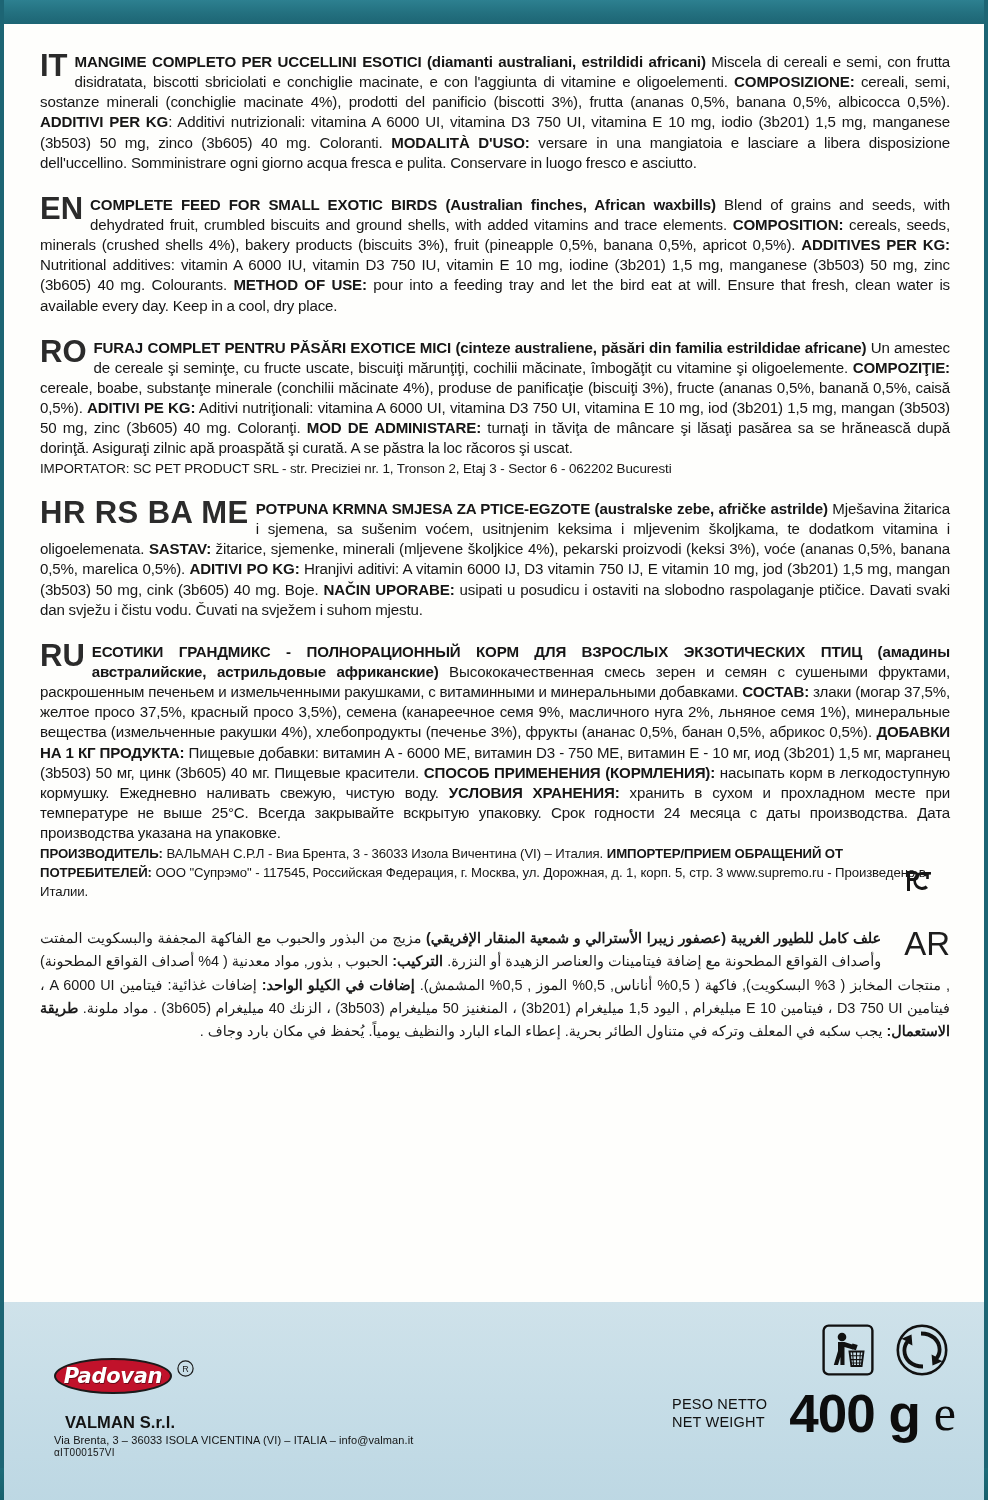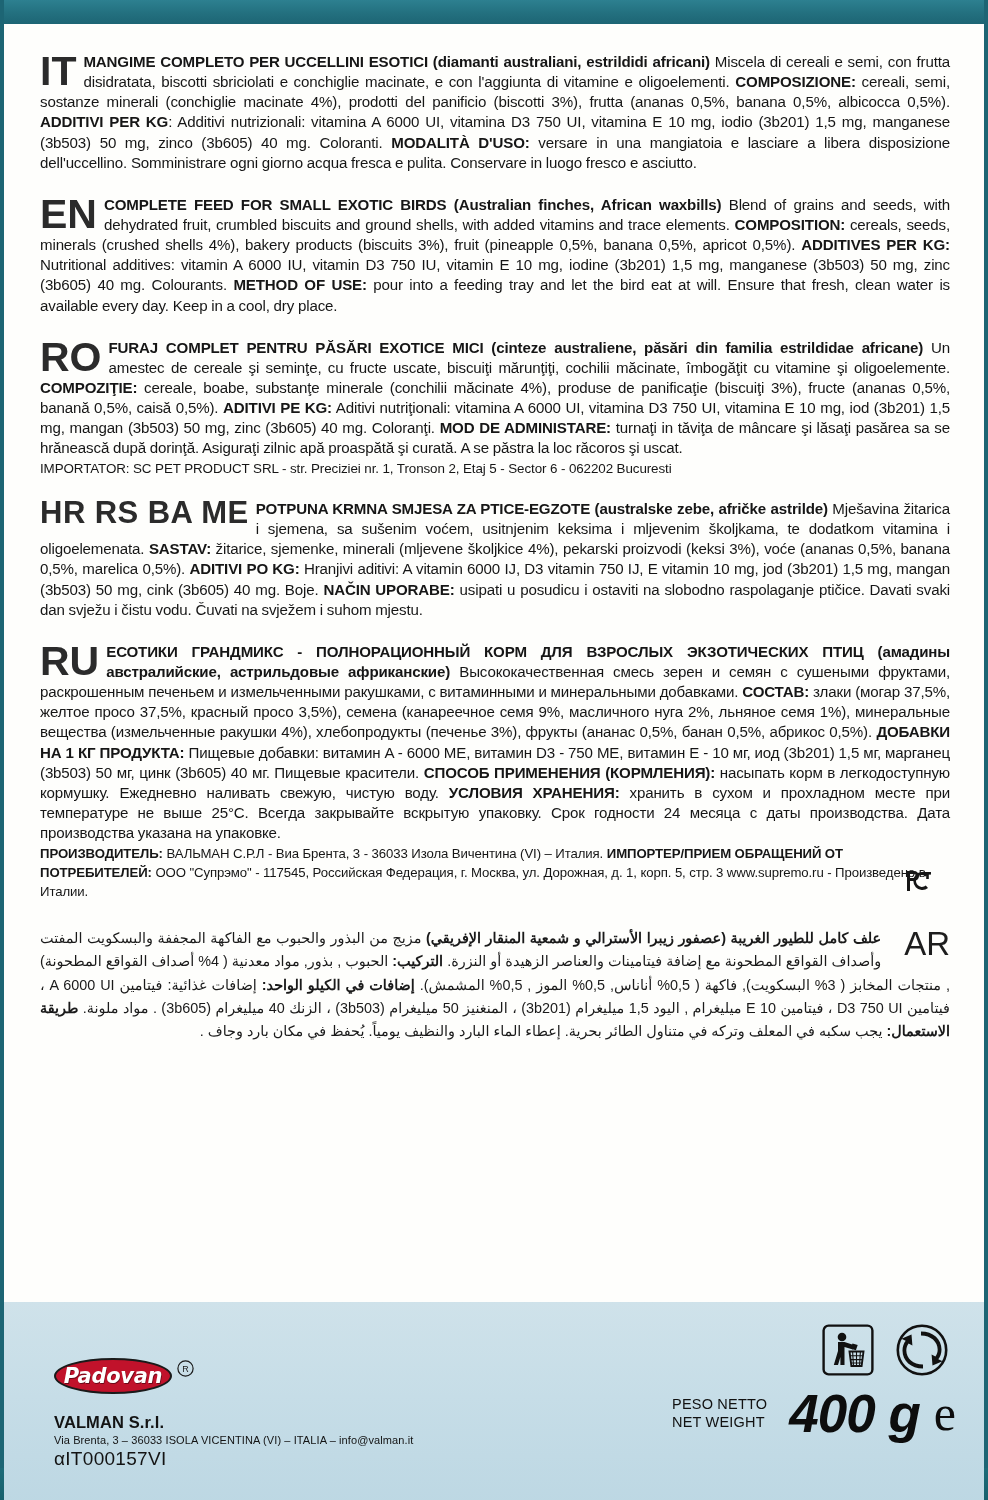--- a/index.html
+++ b/index.html
@@ -66,21 +66,21 @@
   .lang-body {
     font-size: 15.1px;
     line-height: 1.335;
     text-align: justify;
     text-justify: inter-word;
     word-spacing: -0.2px;
     letter-spacing: -0.15px;
   }
   .lang-code {
     float: left;
-    font-size: 41px;
+    font-size: 31px;
     font-weight: 700;
     letter-spacing: 0px;
     line-height: 0.93;
     margin-right: 7px;
     color: #2b2b2b;
     font-family: "Liberation Sans", sans-serif;
   }
   .lang-code.wide { font-size: 31px; letter-spacing: 0.5px; }
   b, .b { font-weight: 700; }
 
@@ -170,28 +170,29 @@
     position: absolute;
     left: 50px;
     top: 110px;
     color: #131313;
   }
   .addr .co {
     font-size: 16.5px;
     font-weight: 700;
     letter-spacing: 0.1px;
     line-height: 1.25;
+    margin-left: 11px;
   }
   .addr .street {
     font-size: 11px;
     line-height: 1.28;
     letter-spacing: 0.1px;
   }
   .addr .lot {
-    font-size: 19px;
+    font-size: 10px;
     line-height: 1.28;
     letter-spacing: 0.3px;
   }
 
   .weight-wrap {
     position: absolute;
     right: 28px;
     top: 88px;
     display: flex;
     align-items: center;
@@ -205,21 +206,20 @@
     text-align: left;
   }
   .weight-value {
     font-size: 53px;
     font-weight: 700;
     color: #0d0d0d;
     letter-spacing: -1px;
     line-height: 0.9;
     margin-right: 14px;
     font-family: "Liberation Sans", sans-serif;
-    font-style: italic;
   }
   .e-mark {
     font-size: 50px;
     color: #0d0d0d;
     line-height: 0.9;
     font-family: "Liberation Serif", serif;
   }
   .eco-icons {
     position: absolute;
     right: 36px;
@@ -255,21 +255,21 @@
         <span class="lang-code">EN</span><b>COMPLETE FEED FOR SMALL EXOTIC BIRDS (Australian finches, African waxbills)</b>
         <span>Blend of grains and seeds, with dehydrated fruit, crumbled biscuits and ground shells, with added vitamins and trace elements. <b>COMPOSITION:</b> cereals, seeds, minerals (crushed shells 4%), bakery products (biscuits 3%), fruit (pineapple 0,5%, banana 0,5%, apricot 0,5%). <b>ADDITIVES PER KG:</b> Nutritional additives: vitamin A 6000 IU, vitamin D3 750 IU, vitamin E 10 mg, iodine (3b201) 1,5 mg, manganese (3b503) 50 mg, zinc (3b605) 40 mg. Colourants. <b>METHOD OF USE:</b> pour into a feeding tray and let the bird eat at will. Ensure that fresh, clean water is available every day. Keep in a cool, dry place.</span>
       </div>
     </div>
 
     <div class="lang-block">
       <div class="lang-body">
         <span class="lang-code">RO</span><b>FURAJ COMPLET PENTRU PĂSĂRI EXOTICE MICI (cinteze australiene, păsări din familia estrildidae africane)</b>
         <span>Un amestec de cereale şi seminţe, cu fructe uscate, biscuiţi mărunţiţi, cochilii măcinate, îmbogăţit cu vitamine şi oligoelemente. <b>COMPOZIŢIE:</b> cereale, boabe, substanţe minerale (conchilii măcinate 4%), produse de panificaţie (biscuiţi 3%), fructe (ananas 0,5%, banană 0,5%, caisă 0,5%). <b>ADITIVI PE KG:</b> Aditivi nutriţionali: vitamina A 6000 UI, vitamina D3 750 UI, vitamina E 10 mg, iod (3b201) 1,5 mg, mangan (3b503) 50 mg, zinc (3b605) 40 mg. Coloranţi. <b>MOD DE ADMINISTARE:</b> turnaţi in tăviţa de mâncare şi lăsaţi pasărea sa se hrănească după dorinţă. Asiguraţi zilnic apă proaspătă şi curată. A se păstra la loc răcoros şi uscat.</span>
       </div>
-      <div class="imp-line">IMPORTATOR: SC PET PRODUCT SRL - str. Preciziei nr. 1, Tronson 2, Etaj 5 - Sector 6 - 062202 Bucuresti</div>
+      <div class="imp-line">IMPORTATOR: SC PET PRODUCT SRL - str. Preciziei nr. 1, Tronson 2, Etaj 3 - Sector 6 - 062202 Bucuresti</div>
     </div>
 
     <div class="lang-block">
       <div class="lang-body">
         <span class="lang-code wide">HR RS BA ME</span><b>POTPUNA KRMNA SMJESA ZA PTICE-EGZOTE (australske zebe, afričke astrilde)</b>
         <span>Mješavina žitarica i sjemena, sa sušenim voćem, usitnjenim keksima i mljevenim školjkama, te dodatkom vitamina i oligoelemenata. <b>SASTAV:</b> žitarice, sjemenke, minerali (mljevene školjkice 4%), pekarski proizvodi (keksi 3%), voće (ananas 0,5%, banana 0,5%, marelica 0,5%). <b>ADITIVI PO KG:</b> Hranjivi aditivi: A vitamin 6000 IJ, D3 vitamin 750 IJ, E vitamin 10 mg, jod (3b201) 1,5 mg, mangan (3b503) 50 mg, cink (3b605) 40 mg. Boje. <b>NAČIN UPORABE:</b> usipati u posudicu i ostaviti na slobodno raspolaganje ptičice. Davati svaki dan svježu i čistu vodu. Čuvati na svježem i suhom mjestu.</span>
       </div>
     </div>
 
     <div class="lang-block">

